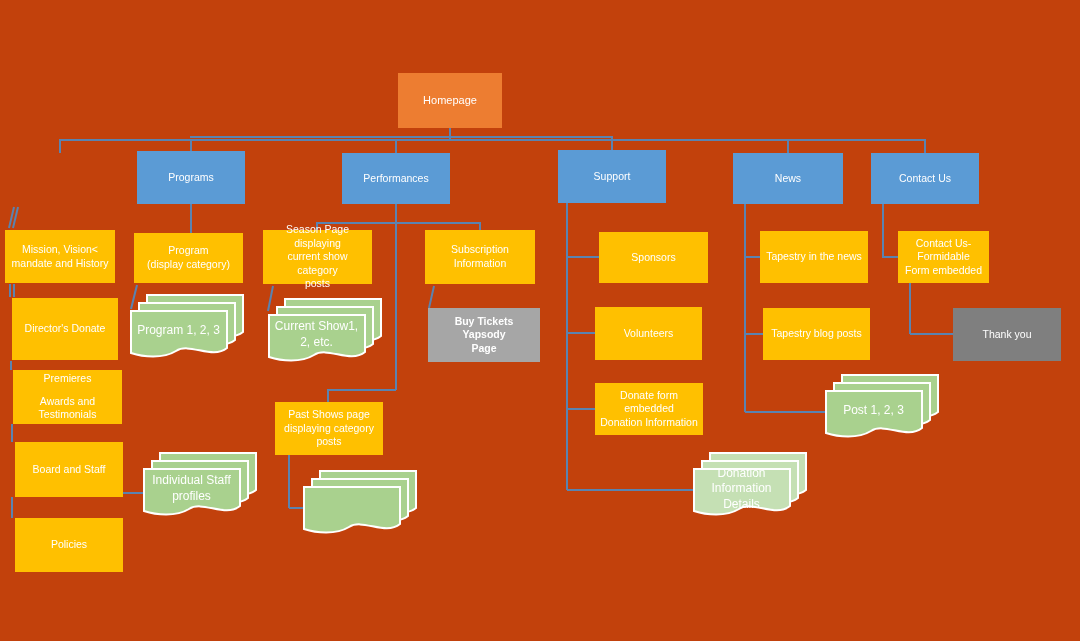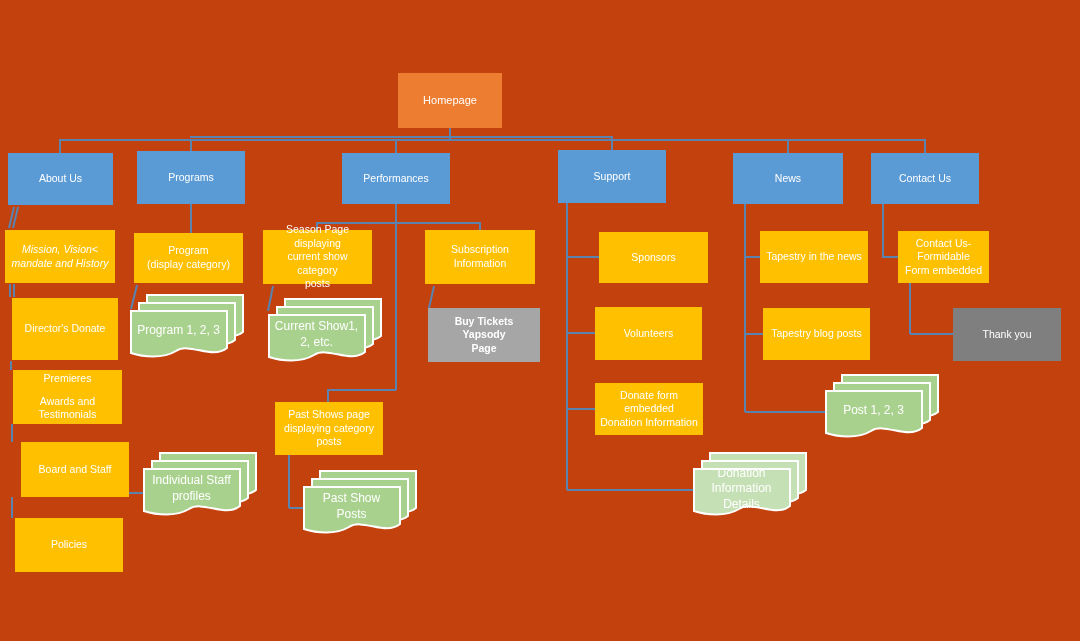--- a/index.html
+++ b/index.html
@@ -93,55 +93,52 @@
       <line x1="883" y1="257" x2="898" y2="257"></line>
       <line x1="910" y1="283" x2="910" y2="334"></line>
       <line x1="910" y1="334" x2="953" y2="334"></line>
     </g>
   </svg>
 
   <div class="node root" style="left:398px;top:73px;width:104px;height:55px;">
     <span class="line">Homepage</span>
   </div>
 
-  <div class="node section" style="left:8px;top:153px;width:105px;height:52px;">
-    <span class="line">About Us</span>
-  </div>
   <div class="node section" style="left:137px;top:151px;width:108px;height:53px;">
     <span class="line">Programs</span>
   </div>
   <div class="node section" style="left:342px;top:153px;width:108px;height:51px;">
     <span class="line">Performances</span>
   </div>
   <div class="node section" style="left:733px;top:153px;width:110px;height:51px;">
     <span class="line">News</span>
   </div>
   <div class="node section" style="left:558px;top:150px;width:108px;height:53px;">
     <span class="line">Support</span>
   </div>
   <div class="node section" style="left:871px;top:153px;width:108px;height:51px;">
     <span class="line">Contact Us</span>
   </div>
 
-  <div class="node page" style="left:5px;top:230px;width:110px;height:53px;font-style:italic;">
+  <div class="node page" style="left:5px;top:230px;width:110px;height:53px;">
     <div>
       <span class="line">Mission, Vision&lt;</span>
       <span class="line">mandate and History</span>
     </div>
   </div>
   <div class="node page" style="left:12px;top:298px;width:106px;height:62px;">
     <span class="line">Director's Donate</span>
   </div>
   <div class="node page" style="left:13px;top:370px;width:109px;height:54px;">
     <div>
       <span class="line">Premieres</span>
       <span class="line gap">Awards and Testimonials</span>
     </div>
   </div>
-  <div class="node page" style="left:21px;top:442px;width:108px;height:55px;">
+  <div class="node page" style="left:15px;top:442px;width:108px;height:55px;">
     <span class="line">Board and Staff</span>
   </div>
   <div class="node page" style="left:15px;top:518px;width:108px;height:54px;">
     <span class="line">Policies</span>
   </div>
   <div class="stack" style="left:143px;top:452px;">
     <svg width="115" height="66" viewBox="0 0 115 66">
       <path class="doc" transform="translate(16,0)" d="M1 1 H97 V38 C82 50 60 32 46 41 C33 49 13 47 1 43 Z"></path>
       <path class="doc" transform="translate(8,8)" d="M1 1 H97 V38 C82 50 60 32 46 41 C33 49 13 47 1 43 Z"></path>
       <path class="doc" transform="translate(0,16)" d="M1 1 H97 V38 C82 50 60 32 46 41 C33 49 13 47 1 43 Z"></path>
@@ -197,21 +194,20 @@
       <span class="line">displaying category</span>
       <span class="line">posts</span>
     </div>
   </div>
   <div class="stack" style="left:303px;top:470px;">
     <svg width="115" height="66" viewBox="0 0 115 66">
       <path class="doc" transform="translate(16,0)" d="M1 1 H97 V38 C82 50 60 32 46 41 C33 49 13 47 1 43 Z"></path>
       <path class="doc" transform="translate(8,8)" d="M1 1 H97 V38 C82 50 60 32 46 41 C33 49 13 47 1 43 Z"></path>
       <path class="doc" transform="translate(0,16)" d="M1 1 H97 V38 C82 50 60 32 46 41 C33 49 13 47 1 43 Z"></path>
     </svg>
-    <div class="stack-label">Past Show Posts</div>
   </div>
 
   <div class="node page" style="left:599px;top:232px;width:109px;height:51px;align-items:center;">
     <span class="line">Sponsors</span>
   </div>
   <div class="node page" style="left:595px;top:307px;width:107px;height:53px;">
     <span class="line">Volunteers</span>
   </div>
   <div class="node page" style="left:595px;top:383px;width:108px;height:52px;">
     <div>

